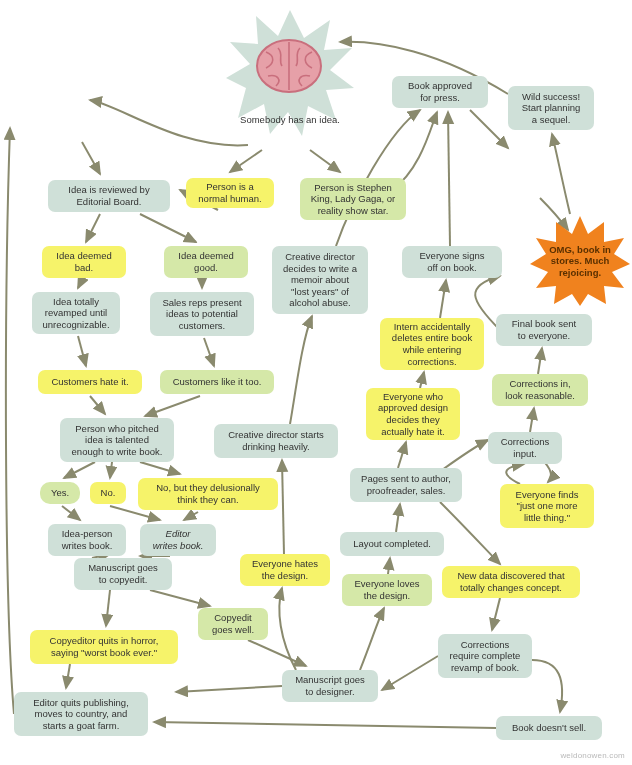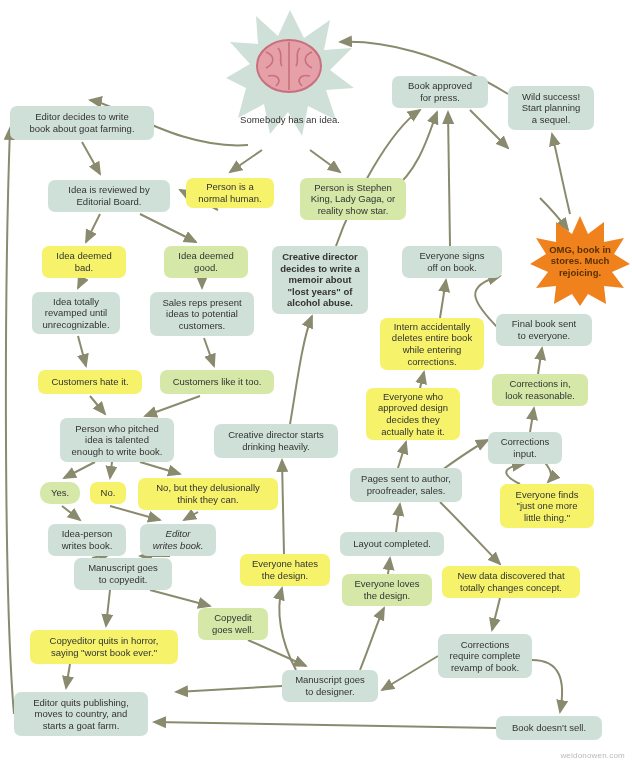--- a/index.html
+++ b/index.html
@@ -208,24 +208,20 @@
   <div class="starburst-node" style="left:530px;top:216px;width:100px;height:90px;">
     <svg viewBox="0 0 100 90" width="100" height="90" style="position:absolute;left:0;top:0">
       <polygon points="50,0 58,18 74,6 74,26 94,22 84,38 100,48 82,56 94,72 74,70 76,88 58,78 50,90 42,78 24,88 26,70 6,72 18,56 0,48 16,38 6,22 26,26 26,6 42,18" fill="#f0821e"></polygon>
     </svg>
     <span style="position:relative;z-index:2;width:82px;">OMG,
 book in stores.
 Much rejoicing.</span>
   </div>
 
   <div id="credit">weldonowen.com</div>
-<div class="node green" style="left: 10px; top: 106px; width: 144px; height: 34px;">
-      <span style="white-space: pre-line;">Editor decides to write
-book about goat farming.</span>
-    </div>
     <div class="node green" style="left: 48px; top: 180px; width: 122px; height: 32px;">
       <span style="white-space: pre-line;">Idea is reviewed by
 Editorial Board.</span>
     </div>
     <div class="node yellow" style="left: 186px; top: 178px; width: 88px; height: 30px;">
       <span style="white-space: pre-line;">Person is a
 normal human.</span>
     </div>
     <div class="node lightgreen" style="left: 300px; top: 178px; width: 106px; height: 42px;">
       <span style="white-space: pre-line;">Person is Stephen
@@ -243,21 +239,21 @@
     </div>
     <div class="node yellow" style="left: 42px; top: 246px; width: 84px; height: 32px;">
       <span style="white-space: pre-line;">Idea deemed
 bad.</span>
     </div>
     <div class="node lightgreen" style="left: 164px; top: 246px; width: 84px; height: 32px;">
       <span style="white-space: pre-line;">Idea deemed
 good.</span>
     </div>
     <div class="node green" style="left: 272px; top: 246px; width: 96px; height: 68px;">
-      <span style="white-space: pre-line; font-weight: bold;">Creative director
+      <span style="white-space: pre-line;">Creative director
 decides to write a
 memoir about
 "lost years" of
 alcohol abuse.</span>
     </div>
     <div class="node green" style="left: 402px; top: 246px; width: 100px; height: 32px;">
       <span style="white-space: pre-line;">Everyone signs
 off on book.</span>
     </div>
     <div class="node green" style="left: 32px; top: 292px; width: 88px; height: 42px;">

